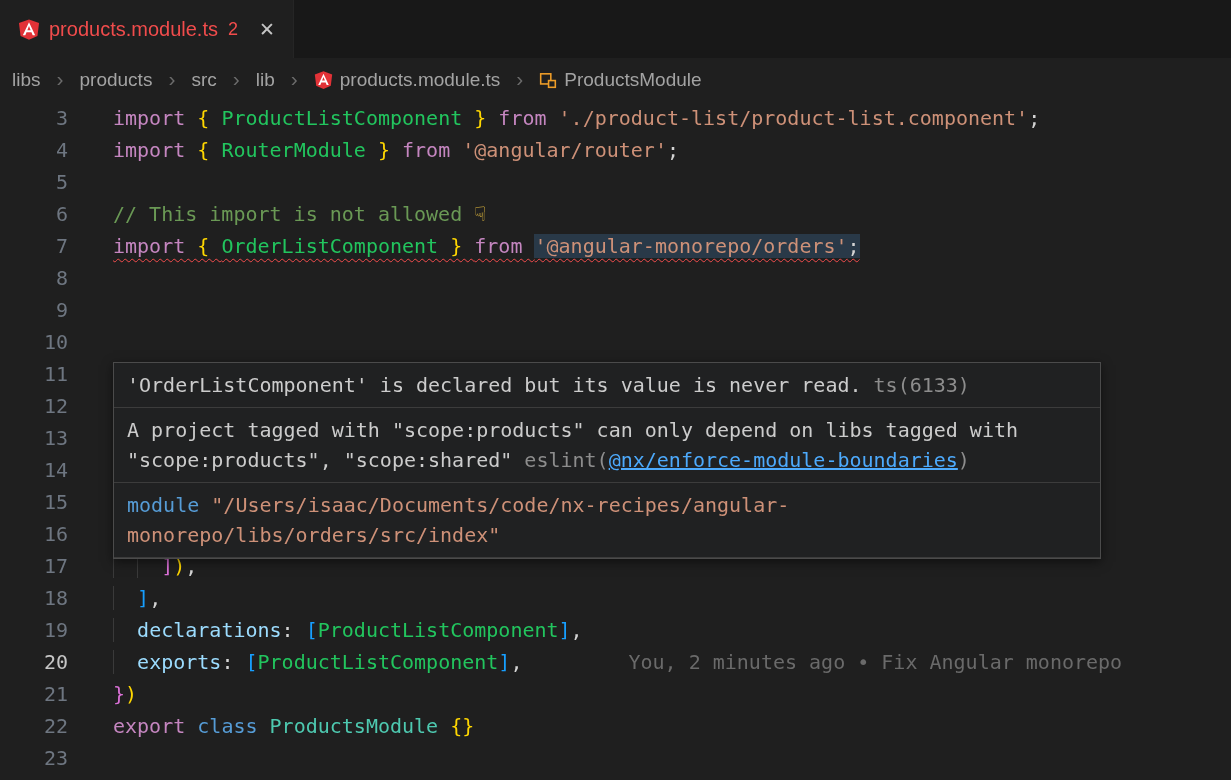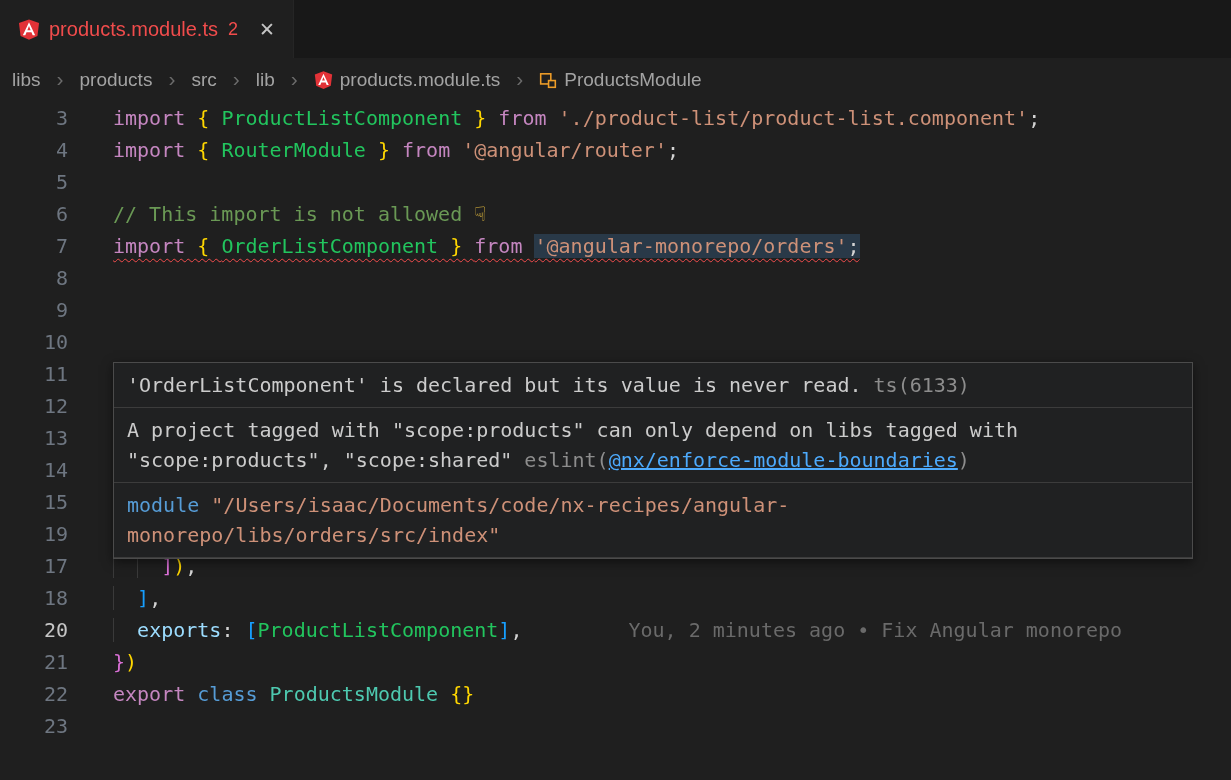--- a/index.html
+++ b/index.html
@@ -54,21 +54,21 @@
   .ind  { box-shadow: inset 1px 0 0 #3a3a3a; }
   .sq {
     text-decoration-line:underline; text-decoration-style:wavy;
     text-decoration-color:#f14c4c; text-decoration-thickness:1px;
     text-underline-offset:5px; text-decoration-skip-ink:none;
   }
   .hl { background:rgba(58,101,140,.38); }
 
   
   .hover {
-    position:absolute; left:113px; top:260px; width:1080px;
+    position:absolute; left:113px; top:260px; width:988px;
     background:#202122; border:1px solid #4b4b4b;
     box-shadow:0 3px 10px rgba(0,0,0,.5); z-index:10;
   }
   .h-row { padding:7px 13px; border-bottom:1px solid #3c3c3c; font-size:20px; line-height:30px; }
   .h-line { white-space:pre-wrap; }
   .h-t   { color:#cccccc; }
   .h-dim { color:#8d8d8d; }
   .h-link{ color:#4daafc; text-decoration:underline; cursor:pointer; }
   .h-kw2 { color:#569cd6; }
   .h-str { color:#ce9178; }
@@ -143,23 +143,24 @@
         <div class="line"><div class="gutter">6</div><div class="lc"><span class="tk cmt">// This import is not allowed </span><span class="tk emoji">☟</span></div></div>
         <div class="line"><div class="gutter">7</div><div class="lc"><span class="tk kw sq">import </span><span class="tk b1 sq">{ </span><span class="tk cls sq">OrderListComponent</span><span class="tk b1 sq"> } </span><span class="tk kw sq">from </span><span class="tk str sq hl">'@angular-monorepo/orders'</span><span class="tk pun sq hl">;</span></div></div>
         <div class="line"><div class="gutter">8</div><div class="lc"></div></div>
         <div class="line"><div class="gutter">9</div><div class="lc"></div></div>
         <div class="line"><div class="gutter">10</div><div class="lc"></div></div>
         <div class="line"><div class="gutter">11</div><div class="lc"></div></div>
         <div class="line"><div class="gutter">12</div><div class="lc"></div></div>
         <div class="line"><div class="gutter">13</div><div class="lc"></div></div>
         <div class="line"><div class="gutter">14</div><div class="lc"></div></div>
         <div class="line"><div class="gutter">15</div><div class="lc"><span class="tk ind">  </span><span class="tk ind">  </span><span class="tk ind">  </span><span class="tk ind">  </span><span class="tk prop">component</span><span class="tk pun">: </span><span class="tk cls">ProductListComponent</span><span class="tk pun">,</span></div></div>
-        <div class="line"><div class="gutter">19</div><div class="lc"><span class="tk ind">  </span><span class="tk ind">  </span><span class="tk ind">  </span><span class="tk b3">}</span><span class="tk pun">,</span></div></div>
+        <div class="line"><div class="gutter">16</div><div class="lc"><span class="tk ind">  </span><span class="tk ind">  </span><span class="tk ind">  </span><span class="tk b3">}</span><span class="tk pun">,</span></div></div>
         <div class="line"><div class="gutter">17</div><div class="lc"><span class="tk ind">  </span><span class="tk ind">  </span><span class="tk b2">]</span><span class="tk b1">)</span><span class="tk pun">,</span></div></div>
         <div class="line"><div class="gutter">18</div><div class="lc"><span class="tk ind">  </span><span class="tk b3">]</span><span class="tk pun">,</span></div></div>
+        <div class="line"><div class="gutter">19</div><div class="lc"><span class="tk ind">  </span><span class="tk prop">declarations</span><span class="tk pun">: </span><span class="tk b3">[</span><span class="tk cls">ProductListComponent</span><span class="tk b3">]</span><span class="tk pun">,</span></div></div>
         <div class="line"><div class="gutter cur">20</div><div class="lc"><span class="tk ind">  </span><span class="tk prop">exports</span><span class="tk pun">: </span><span class="tk b3">[</span><span class="tk cls">ProductListComponent</span><span class="tk b3">]</span><span class="tk pun">,</span><span class="tk blame">You, 2 minutes ago • Fix Angular monorepo</span></div></div>
         <div class="line"><div class="gutter">21</div><div class="lc"><span class="tk b2">}</span><span class="tk b1">)</span></div></div>
         <div class="line"><div class="gutter">22</div><div class="lc"><span class="tk kw">export </span><span class="tk kw2">class </span><span class="tk clsd">ProductsModule </span><span class="tk b1">{}</span></div></div>
         <div class="line"><div class="gutter">23</div><div class="lc"></div></div>
       </div>
 
     <div class="hover" id="hover">
         <div class="h-row">
           <div class="h-line"><span class="h-t">'OrderListComponent' is declared but its value is never read.</span><span class="h-dim"> ts(6133)</span></div>
         </div>

